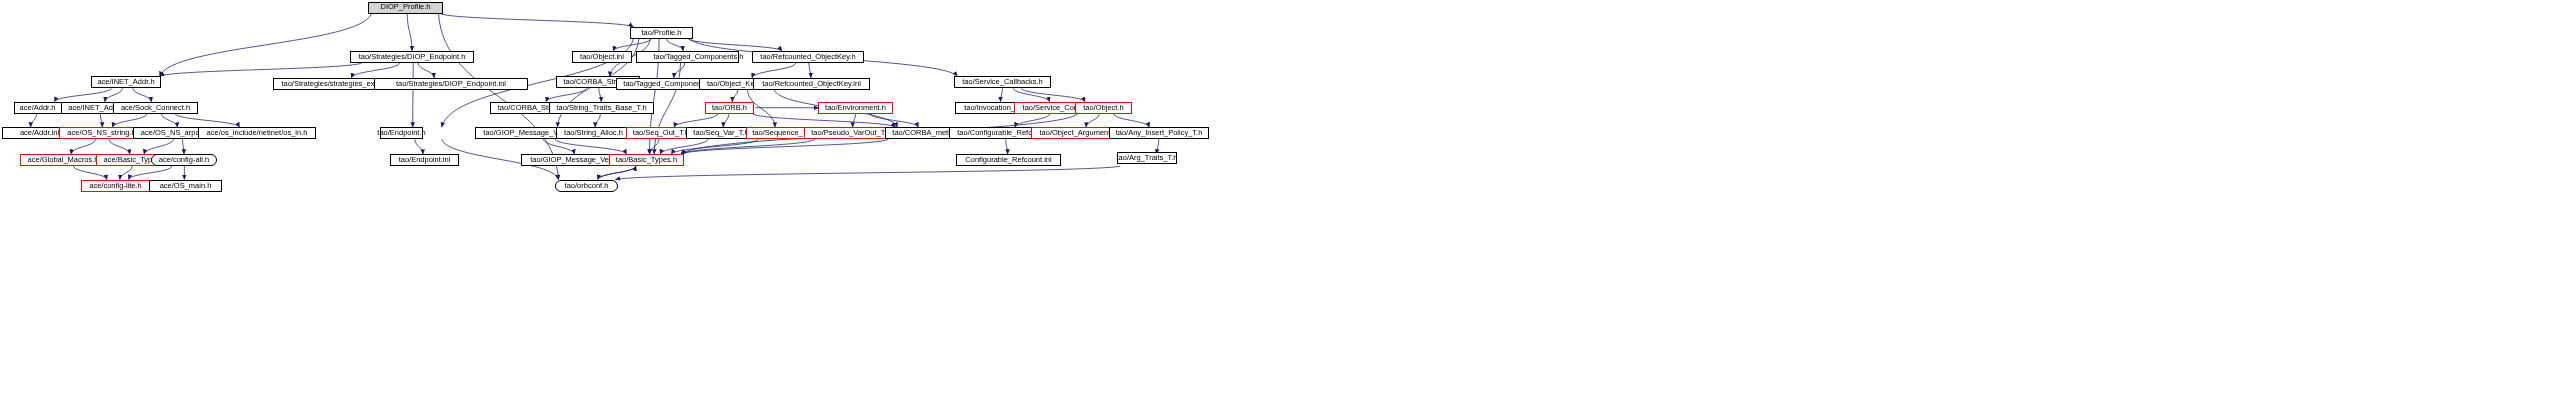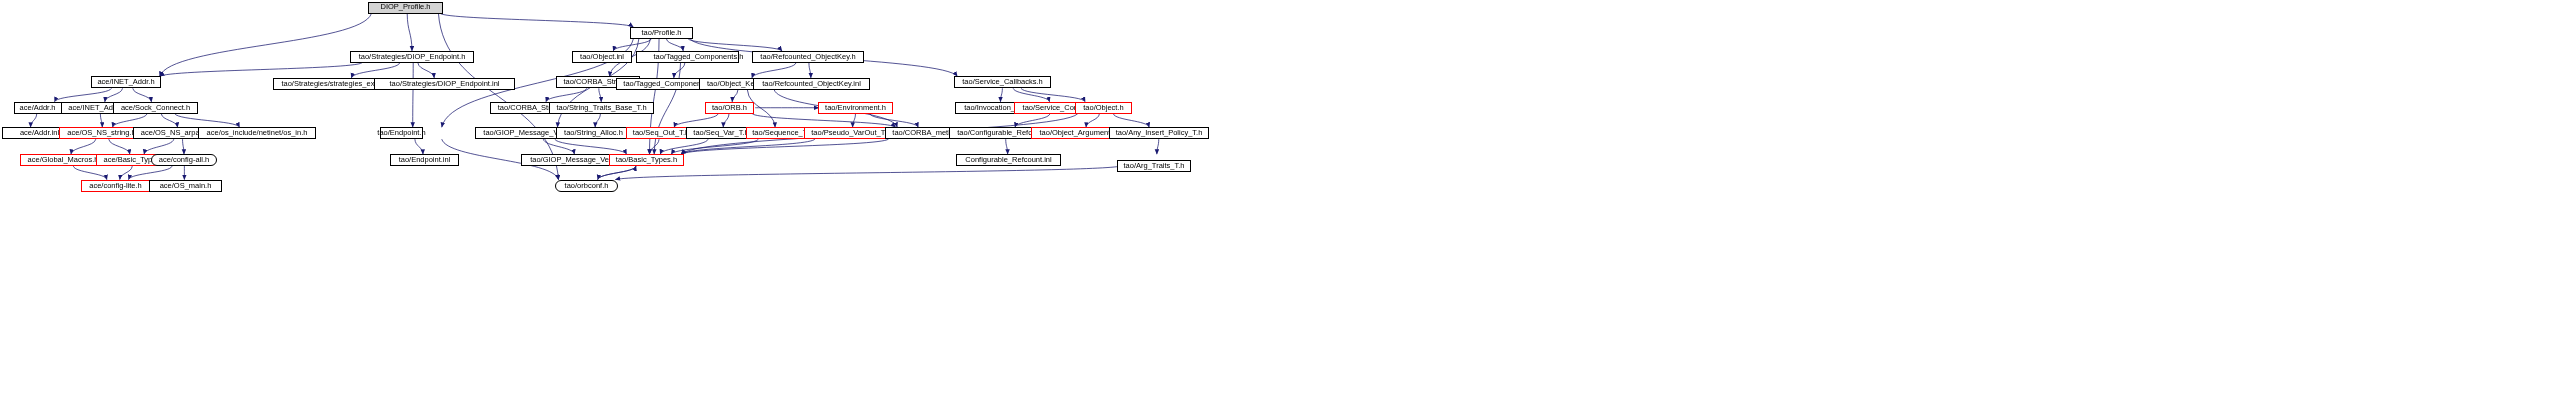--- a/index.html
+++ b/index.html
@@ -113,21 +113,21 @@
       </div>
       <div class="node" style="left: 752px; top: 51px; width: 112px;">
         <span>tao/Refcounted_ObjectKey.h</span>
       </div>
       <div class="node" style="left: 91px; top: 76px; width: 70px;">
         <span>ace/INET_Addr.h</span>
       </div>
       <div class="node" style="left: 273px; top: 78px; width: 129px;">
         <span>tao/Strategies/strategies_export.h</span>
       </div>
-      <div class="node" style="left: 374px; top: 78px; width: 141px;">
+      <div class="node" style="left: 374px; top: 78px; width: 154px;">
         <span>tao/Strategies/DIOP_Endpoint.inl</span>
       </div>
       <div class="node" style="left: 556px; top: 76px; width: 84px;">
         <span>tao/CORBA_String.h</span>
       </div>
       <div class="node" style="left: 616px; top: 78px; width: 108px;">
         <span>tao/Tagged_Components.inl</span>
       </div>
       <div class="node" style="left: 699px; top: 78px; width: 79px;">
         <span>tao/Object_KeyC.h</span>
@@ -227,21 +227,21 @@
       </div>
       <div class="node" style="left: 521px; top: 154px; width: 123px;">
         <span>tao/GIOP_Message_Version.inl</span>
       </div>
       <div class="node red" style="left: 609px; top: 154px; width: 75px;">
         <span>tao/Basic_Types.h</span>
       </div>
       <div class="node" style="left: 956px; top: 154px; width: 105px;">
         <span>Configurable_Refcount.inl</span>
       </div>
-      <div class="node" style="left: 1117px; top: 160px; width: 74px;">
+      <div class="node" style="left: 1117px; top: 152px; width: 60px;">
         <span>tao/Arg_Traits_T.h</span>
       </div>
       <div class="node red" style="left: 81px; top: 180px; width: 69px;">
         <span>ace/config-lite.h</span>
       </div>
       <div class="node" style="left: 149px; top: 180px; width: 73px;">
         <span>ace/OS_main.h</span>
       </div>
       <div class="node" style="left: 555px; top: 180px; width: 63px; border-radius: 6px;">
         <span>tao/orbconf.h</span>

